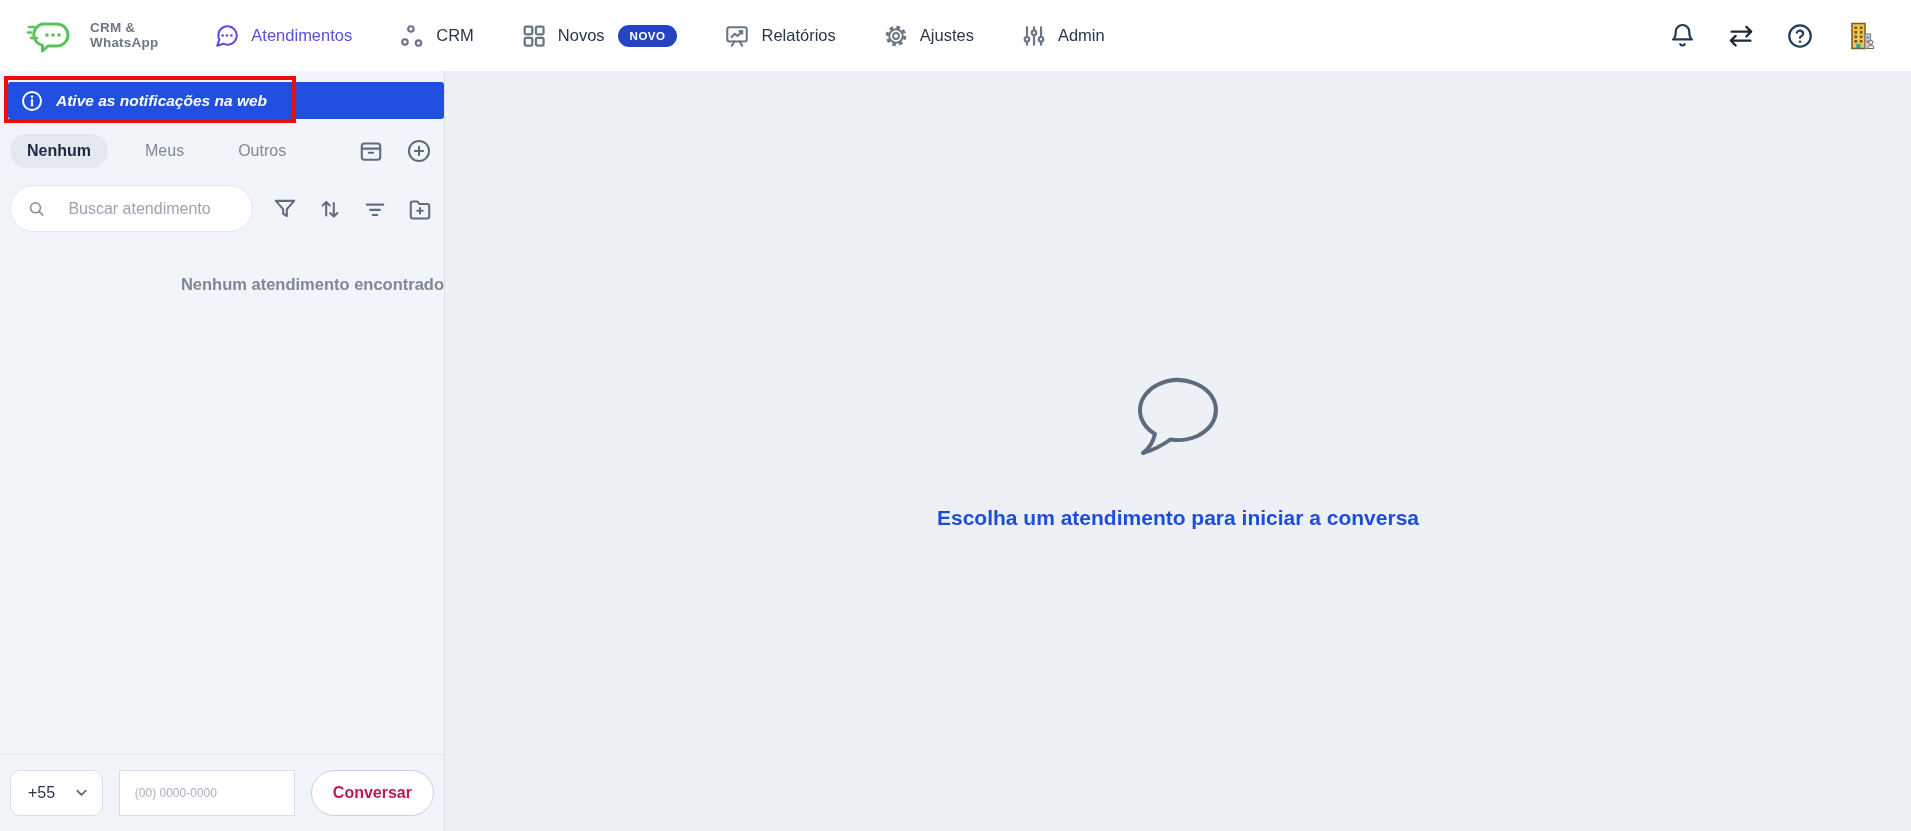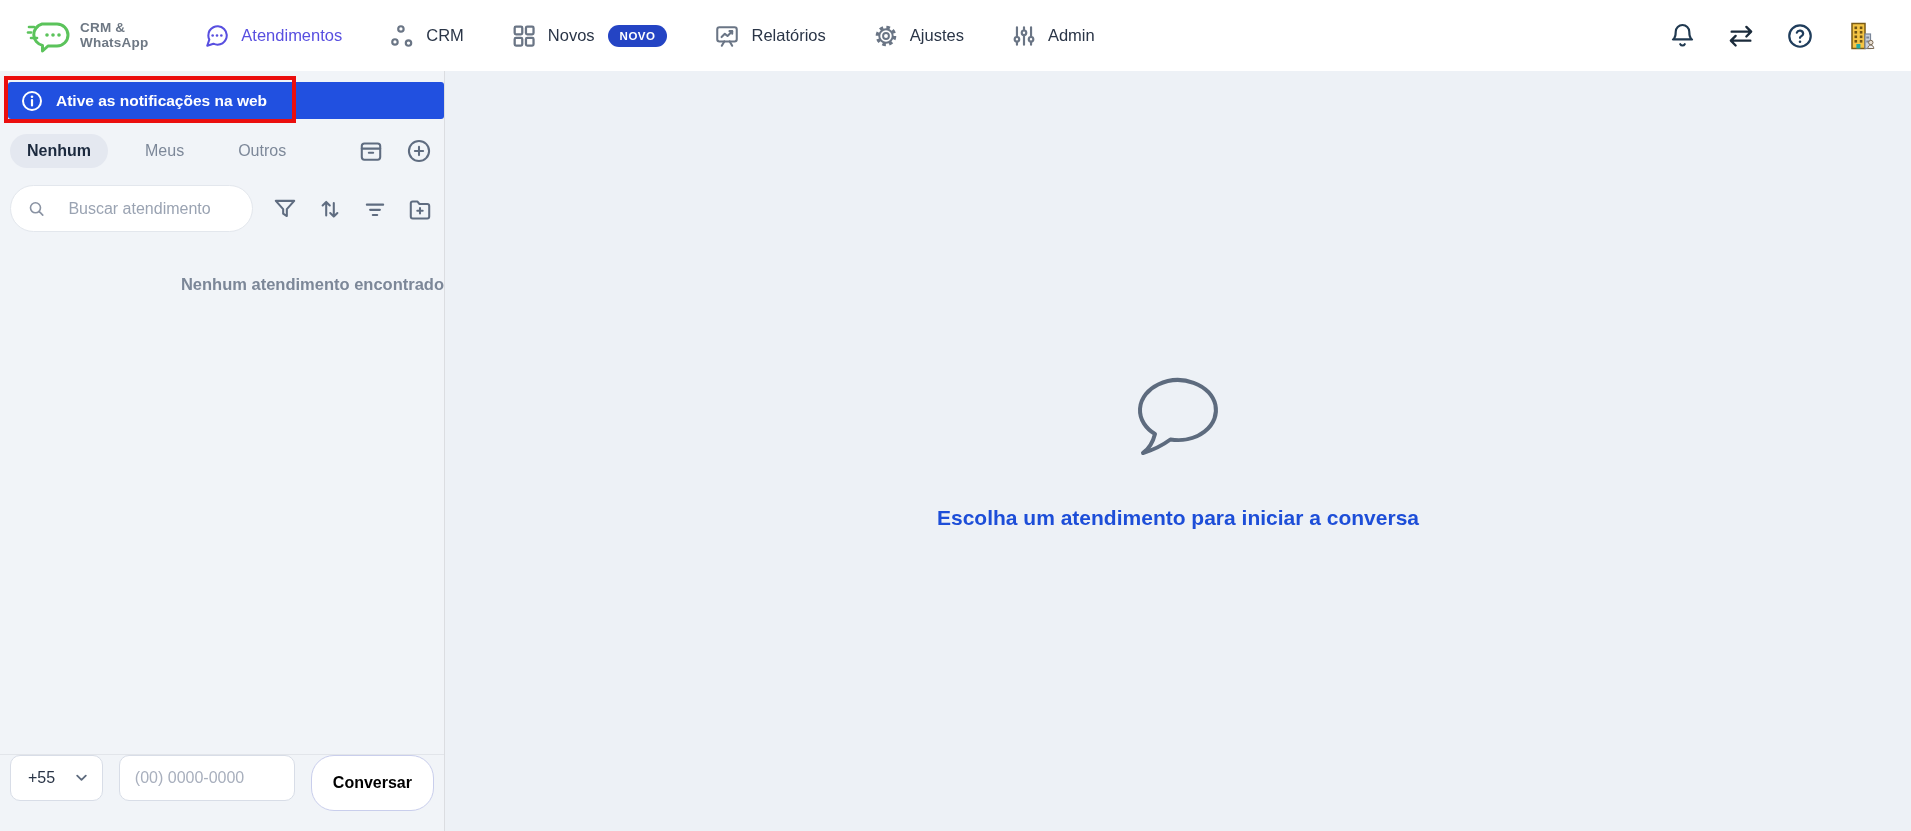--- a/index.html
+++ b/index.html
@@ -3,41 +3,41 @@
 <meta charset="utf-8">
 <style>
   * { margin:0; padding:0; box-sizing:border-box; }
   html,body { width:1911px; height:831px; overflow:hidden; }
   body { font-family:"Liberation Sans", sans-serif; background:#EDF1F6; }
   .app { width:1911px; height:831px; display:flex; flex-direction:column; }
 
   
   .topbar { height:71px; background:#FFFFFF; display:flex; align-items:center;
             padding:0 34px 0 26px; flex:0 0 auto; }
-  .logo { display:flex; align-items:center; gap:8px; cursor:pointer; }
+  .logo { display:flex; align-items:center; gap:18px; cursor:pointer; }
   .logo-text { display:flex; flex-direction:column; font-size:13.5px; font-weight:bold;
                color:#6E7884; line-height:1.08; letter-spacing:.2px; }
   .nav { display:flex; align-items:center; gap:47px; margin-left:56px; }
   .nav-item { display:flex; align-items:center; gap:11px; font-size:16.5px; font-weight:500;
               color:#2A3547; cursor:pointer; white-space:nowrap; }
   .nav-item svg { color:#6A7585; }
   .nav-item.active { color:#584FE0; }
   .nav-item.active svg { color:#584FE0; }
   .badge { background:#2444C4; color:#FFFFFF; font-size:11.5px; font-weight:bold;
            letter-spacing:.5px; padding:5px 12px; border-radius:12px; margin-left:2px; }
   .top-actions { margin-left:auto; display:flex; align-items:center; gap:31px; }
   .top-actions .icon-btn { cursor:pointer; display:flex; align-items:center; }
 
   
   .content { flex:1; display:flex; min-height:0; }
 
   
   .sidebar { width:445px; flex:0 0 auto; background:#F1F4F8; border-right:1px solid #DBDDE1;
              display:flex; flex-direction:column; position:relative; }
-  .banner-wrap { position:relative; margin-top:11px; height:37px; flex:0 0 auto; }
+  .banner-wrap { position:relative; margin-top:11px; height:37px; flex:0 0 auto;font-style:italic; }
   .banner { position:absolute; left:8px; right:0; top:0; height:37px; background:#2150E0;
             border-radius:3px; display:flex; align-items:center; gap:13px; padding-left:13px;
             color:#FFFFFF; font-size:15.5px; font-weight:bold; cursor:pointer; }
   .red-box { position:absolute; left:4px; top:-6px; width:292px; height:47px;
              border:4px solid #EB0E0E; z-index:3; pointer-events:none; }
   .tabs-row { display:flex; align-items:center; margin-top:15px; padding:0 12px 0 10px; flex:0 0 auto; }
   .tab { font-size:16px; color:#7D8899; font-weight:500; padding:8px 17px; border-radius:18px; cursor:pointer; }
   .tab.active { background:#E4E8F0; color:#1C2A3E; font-weight:bold; }
   .tab + .tab { margin-left:20px; }
   .tabs-spacer { flex:1; }
@@ -45,31 +45,31 @@
   .search-row { display:flex; align-items:center; margin-top:17px; padding:0 10px; flex:0 0 auto; }
   .search-box { width:243px; height:47px; background:#FFFFFF; border:1px solid #E3E7ED;
                 border-radius:24px; display:flex; align-items:center; gap:22px; padding:0 10px 0 16px; }
   .search-box input { border:none; outline:none; background:transparent; font-size:16px;
                       color:#2A3547; width:100%; font-family:inherit; }
   .search-box input::placeholder { color:#9AA3B2; }
   .search-row .icon-btn { color:#5F6C80; cursor:pointer; display:flex; margin-left:19px; }
   .empty-list { margin-top:43px; text-align:right; font-size:16.5px; font-weight:bold;
                 color:#7C8798; flex:0 0 auto; }
   .side-spacer { flex:1; }
-  .dialer { border-top:1px solid #E2E5EA; height:77px; display:flex; align-items:flex-start;
+  .dialer { border-top:1px solid #E2E5EA; height:77px; display:flex; align-items:center;
             padding:0 10px; gap:16px; flex:0 0 auto; }
   .cc-select { width:103px; height:46px; background:#FFFFFF; border:1px solid #D8DDE7;
                border-radius:10px; display:flex; align-items:center; justify-content:space-between;
                padding:0 15px 0 17px; font-size:16px; color:#2A3547; cursor:pointer; }
   .phone-input { width:176px; height:46px; background:#FFFFFF; border:1px solid #D8DDE7;
-                 border-radius:10px; padding:0 15px; font-size:16px; color:#2A3547;
+                 border-radius:0; padding:0 15px; font-size:12px; color:#2A3547;
                  outline:none; font-family:inherit; }
   .phone-input::placeholder { color:#A8AFBD; }
-  .converse-btn { height:56px; padding:0 21px; background:#FFFFFF; border:1px solid #C9CEEC;
-                  border-radius:23px; color:#000000; font-size:16px; font-weight:600;
+  .converse-btn { height:46px; padding:0 21px; background:#FFFFFF; border:1px solid #C9CEEC;
+                  border-radius:23px; color:#be185d; font-size:16px; font-weight:600;
                   cursor:pointer; font-family:inherit; }
 
   
   .main { flex:1; background:#EDF1F6; display:flex; flex-direction:column;
           align-items:center; justify-content:center; }
   .main-empty-text { margin-top:44px; font-size:21px; font-weight:bold; color:#1d4ed8; }
 </style>
 </head>
 <body>
 

